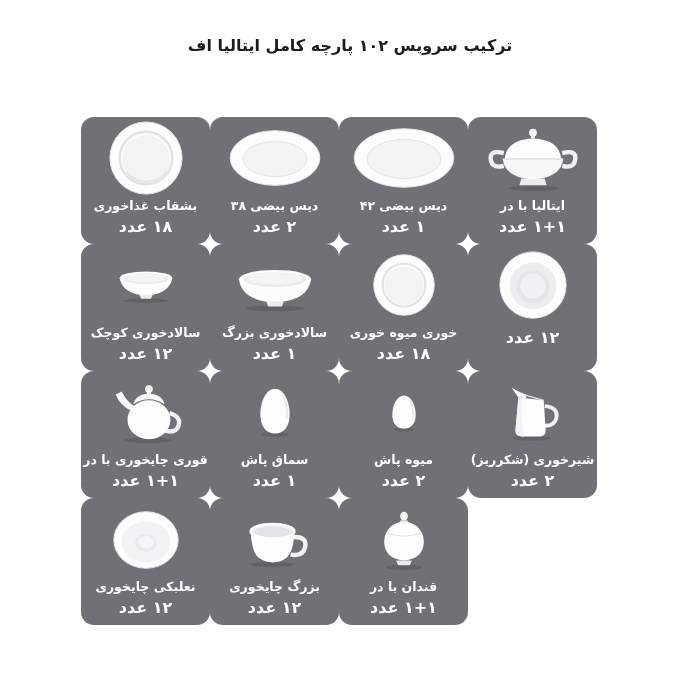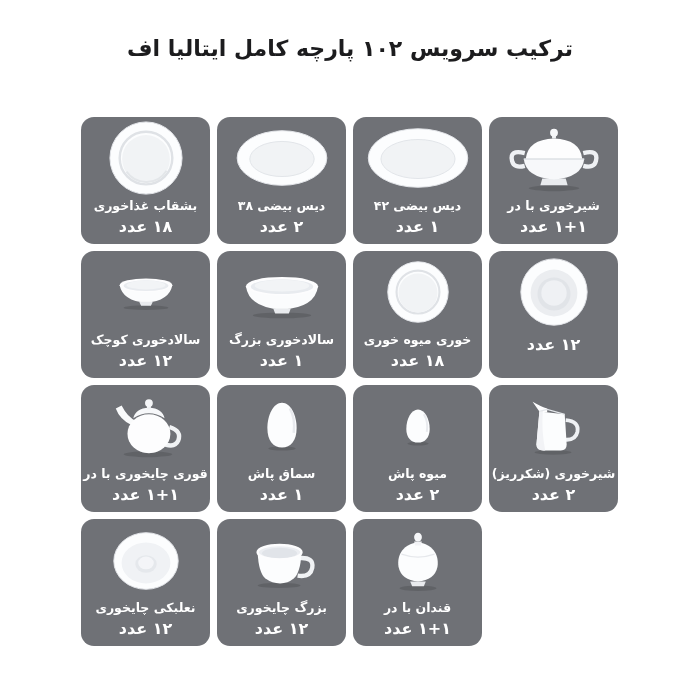--- a/index.html
+++ b/index.html
@@ -5,27 +5,27 @@
   :root{
     --bg:#ffffff; --cell:#6f7176; --cell-text:#ffffff; --title:#1c1c1e;
   }
   html,body{margin:0;padding:0;}
   body{
     width:700px;height:700px;position:relative;background:var(--bg);
     font-family:"DejaVu Sans",sans-serif;overflow:hidden;
   }
   .page-title{
     position:absolute;top:36px;left:0;width:700px;text-align:center;
-    direction:rtl;font-size:22px;font-weight:700;color:var(--title);
+    direction:rtl;font-size:16px;font-weight:700;color:var(--title);
     letter-spacing:0;
   }
   .grid{
     position:absolute;left:81px;top:117px;width:537px;
     display:grid;grid-template-columns:repeat(4,129px);grid-auto-rows:127px;
-    gap:7px;
+    gap:0;
   }
   .cell{
     background:var(--cell);border-radius:13px;color:var(--cell-text);
     display:flex;flex-direction:column;align-items:center;
     direction:rtl;overflow:hidden;
   }
   .cell-art{
     width:120px;height:78px;margin-top:3px;
     display:flex;align-items:center;justify-content:center;flex:0 0 auto;
   }
@@ -89,21 +89,21 @@
           <path d="M30 34 Q14 30 17 42 Q19 50 30 47" fill="none" stroke="#eff1f4" stroke-width="4.5"></path>
           <path d="M90 34 Q106 30 103 42 Q101 50 90 47" fill="none" stroke="#eff1f4" stroke-width="4.5"></path>
           <path d="M46 67 L48 60 H72 L74 67 Z" fill="#e9ebee"></path>
           <path d="M29 40 Q31 59 60 61 Q89 59 91 40 Z" fill="#f7f8fa"></path>
           <path d="M31 40 Q33 20 60 19 Q87 20 89 40 Z" fill="#fdfdfe"></path>
           <path d="M29 40 H91" stroke="#dde0e4" stroke-width="1.5"></path>
           <path d="M58 15 L62 15 L62 19 L58 19 Z" fill="#eff1f3"></path>
           <circle cx="60" cy="13" r="4" fill="#f6f7f9"></circle>
         </svg>
       </div>
-    <div class="cell-name">شیرخوری با در</div>
+    <div class="cell-name">ایتالیا با در</div>
     <div class="cell-count">۱+۱ عدد</div>
   </div>
     <div class="cell">
     <div class="cell-art">
         <svg viewBox="0 0 120 80" width="118" height="78" aria-hidden="true">
           <ellipse cx="60" cy="55" rx="23" ry="2.5" fill="#000000" opacity="0.13"></ellipse>
           <path d="M33 32 Q36 48 60 50 Q84 48 87 32 Q60 40 33 32 Z" fill="#fbfcfd"></path>
           <path d="M53 49 L55 53 H65 L67 49 Z" fill="#e9ebee"></path>
           <ellipse cx="60" cy="32" rx="27" ry="7" fill="#fdfdfe"></ellipse>
           <ellipse cx="60" cy="32.5" rx="23" ry="5.5" fill="#e8ebef"></ellipse>

